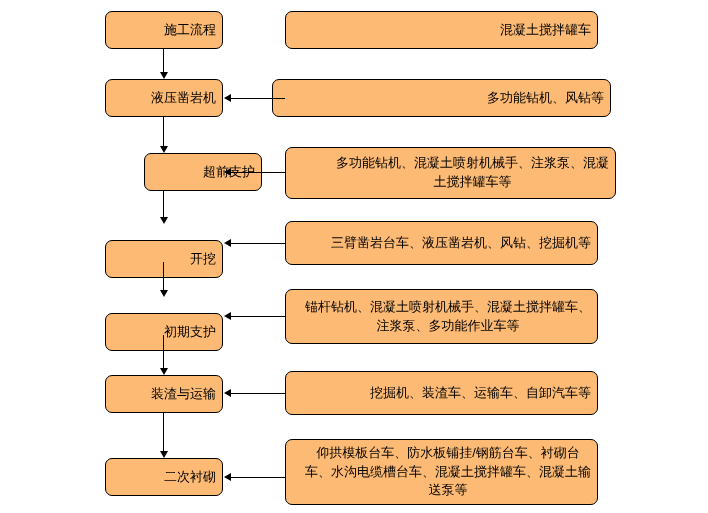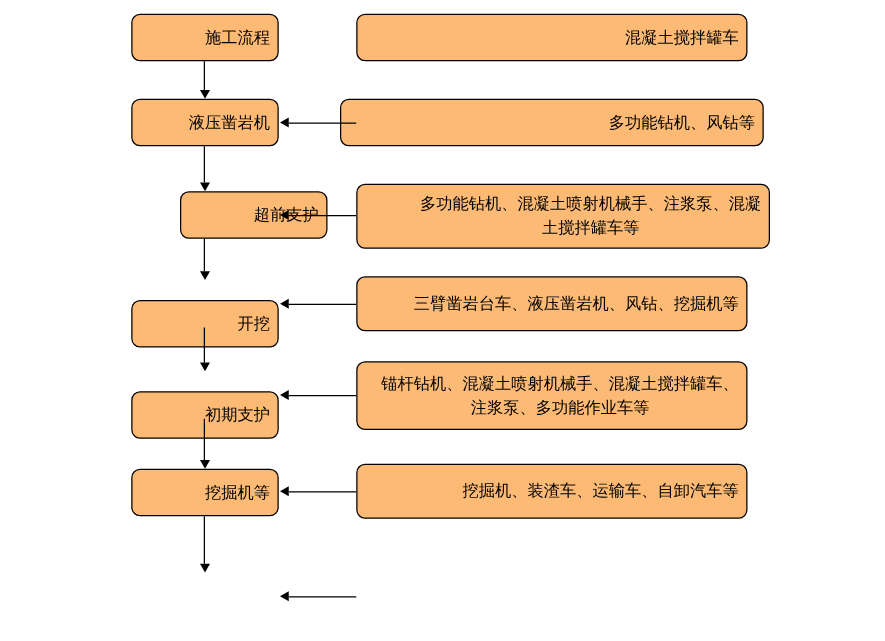--- a/index.html
+++ b/index.html
@@ -83,21 +83,24 @@
   <div class="node left" style="left:105px; top:153px; width:118px; height:38px;margin-left:39px;">
     <span class="node-text">超前支护</span>
   </div>
   <div class="node left" style="left:105px; top:224px; width:118px; height:38px;margin-top:16px;">
     <span class="node-text">开挖</span>
   </div>
   <div class="node left" style="left:105px; top:297px; width:118px; height:38px;margin-top:16px;">
     <span class="node-text">初期支护</span>
   </div>
   <div class="node left" style="left:105px; top:375px; width:118px; height:38px;">
-    <span class="node-text">挖掘机等</span>
+    <span class="node-text">装渣与运输</span>
+  </div>
+  <div class="node left" style="left:105px; top:458px; width:118px; height:38px;">
+    <span class="node-text">二次衬砌</span>
   </div>
 
   <div class="node right" style="left:285px; top:11px; width:313px; height:38px;">
     <span class="node-text">混凝土搅拌罐车</span>
   </div>
   <div class="node right" style="left:272px; top:79px; width:339px; height:38px;">
     <span class="node-text">多功能钻机、风钻等</span>
   </div>
   <div class="node right" style="left:285px; top:147px; width:331px; height:52px;">
     <span class="node-text">多功能钻机、混凝土喷射机械手、注浆泵、混凝
@@ -105,20 +108,25 @@
   </div>
   <div class="node right" style="left:285px; top:221px; width:313px; height:44px;padding-left:22px;">
     <span class="node-text">三臂凿岩台车、液压凿岩机、风钻、挖掘机等</span>
   </div>
   <div class="node right" style="left:285px; top:371px; width:313px; height:44px;">
     <span class="node-text">挖掘机、装渣车、运输车、自卸汽车等</span>
   </div>
   <div class="node right" style="left:285px; top:289px; width:313px; height:55px;">
     <span class="node-text">锚杆钻机、混凝土喷射机械手、混凝土搅拌罐车、
 注浆泵、多功能作业车等</span>
+  </div>
+  <div class="node right" style="left:285px; top:439px; width:313px; height:66px;">
+    <span class="node-text">仰拱模板台车、防水板铺挂/钢筋台车、衬砌台
+车、水沟电缆槽台车、混凝土搅拌罐车、混凝土输
+送泵等</span>
   </div>
 
   <div class="vline" style="left:163px; top:49px; height:23px;"></div>
   <div class="arrow-down" style="left:160px; top:72px;"></div>
 
   <div class="vline" style="left:163px; top:117px; height:29px;"></div>
   <div class="arrow-down" style="left:160px; top:146px;"></div>
 
   <div class="vline" style="left:163px; top:191px; height:26px;"></div>
   <div class="arrow-down" style="left:160px; top:217px;"></div>

